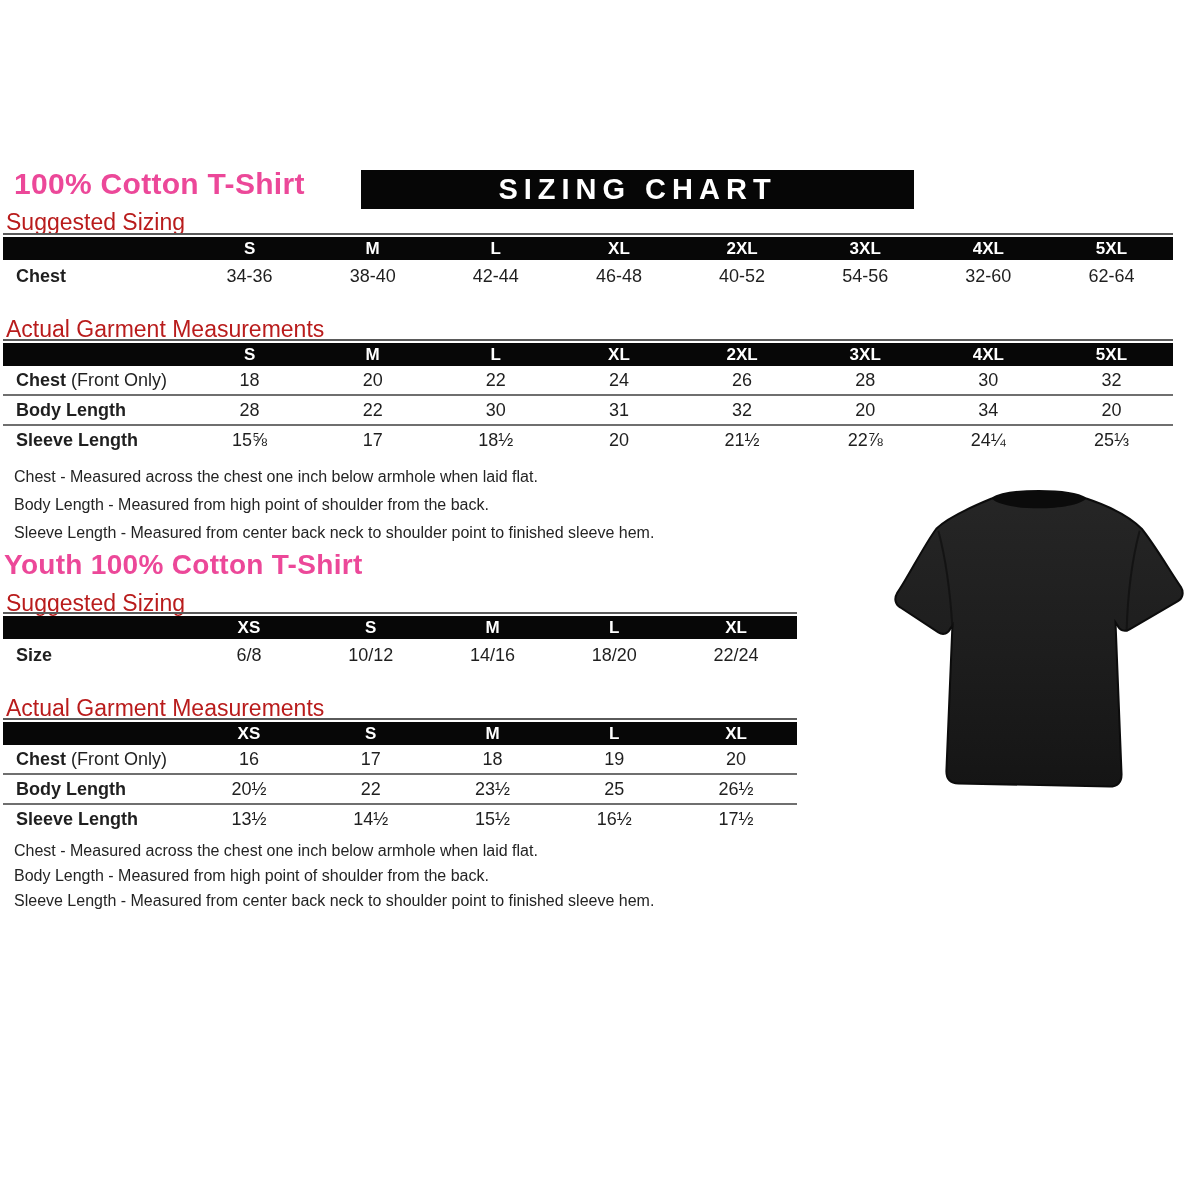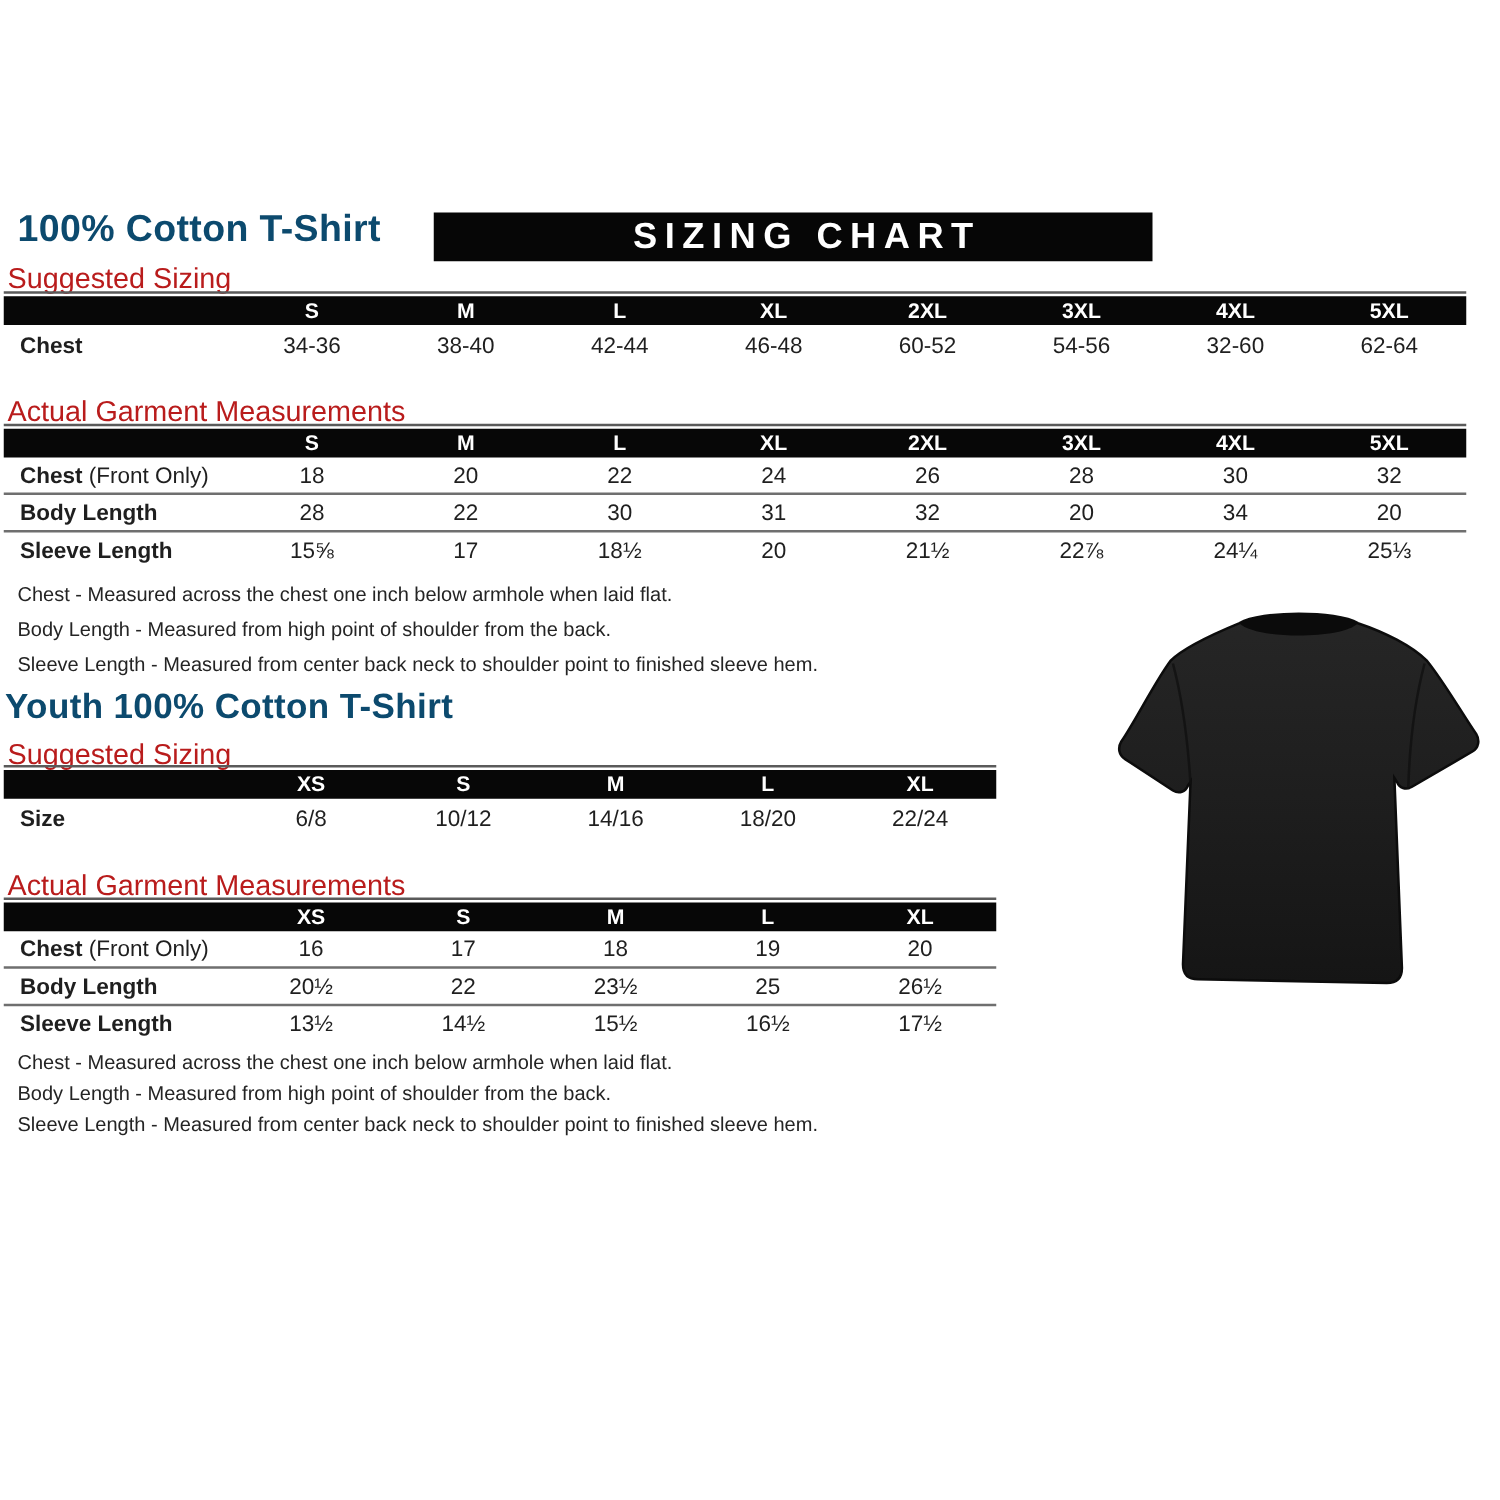--- a/index.html
+++ b/index.html
@@ -3,21 +3,21 @@
 <meta charset="utf-8">
 <title>Sizing Chart</title>
 <style>
   html,body { margin:0; padding:0; background:#ffffff; }
   .canvas {
     position:relative; width:1200px; height:1200px; background:#ffffff;
     font-family:"Liberation Sans", sans-serif; color:#1f1f1f; overflow:hidden;
   }
   .abs { position:absolute; }
 
-  .h1 { font-weight:bold; font-size:30px; color:#0c4a6e; letter-spacing:0.3px; }
+  .h1 { font-weight:bold; font-size:30px; color:#ec4899; letter-spacing:0.3px; }
   .h1.youth { font-size:28px; }
 
   .banner {
     background:#060606; color:#ffffff; display:flex; align-items:center; justify-content:center;
     font-weight:bold; font-size:29px; letter-spacing:6px;
   }
 
   .seclabel { font-size:23px; color:#b91c1c; }
 
   .sztable { }
@@ -37,21 +37,21 @@
 
   .note { font-size:16px; color:#242424; line-height:17px; margin-bottom:11px; white-space:nowrap; }
   .notes2 .note { margin-bottom:8px; }
 </style>
 </head>
 <body>
 
 <div class="canvas">
 
   <div class="abs h1" style="left:14px; top:167px;">100% Cotton T-Shirt</div>
-  <div class="abs banner" style="left:347px; top:170px; width:553px; height:39px;padding-left:22px;">
+  <div class="abs banner" style="left:361px; top:170px; width:553px; height:39px;">
     <span>SIZING CHART</span>
   </div>
 
   <div class="abs seclabel" style="left:6px; top:209px;">Suggested Sizing</div>
 
   <div class="abs sztable" style="left:3px; top:233px; width:1170px;">
     <div class="topline"></div>
     <div class="band">
       <div class="lab"></div>
       <div class="c">S</div>
@@ -62,21 +62,21 @@
       <div class="c">3XL</div>
       <div class="c">4XL</div>
       <div class="c">5XL</div>
     </div>
     <div class="trow tall">
       <div class="lab"><span class="b">Chest</span><span></span></div>
       <div class="c">34-36</div>
       <div class="c">38-40</div>
       <div class="c">42-44</div>
       <div class="c">46-48</div>
-      <div class="c">60-52</div>
+      <div class="c">40-52</div>
       <div class="c">54-56</div>
       <div class="c">32-60</div>
       <div class="c">62-64</div>
     </div>
   </div>
 
   <div class="abs seclabel" style="left:6px; top:316px;">Actual Garment Measurements</div>
 
   <div class="abs sztable" style="left:3px; top:339px; width:1170px;">
     <div class="topline"></div>

